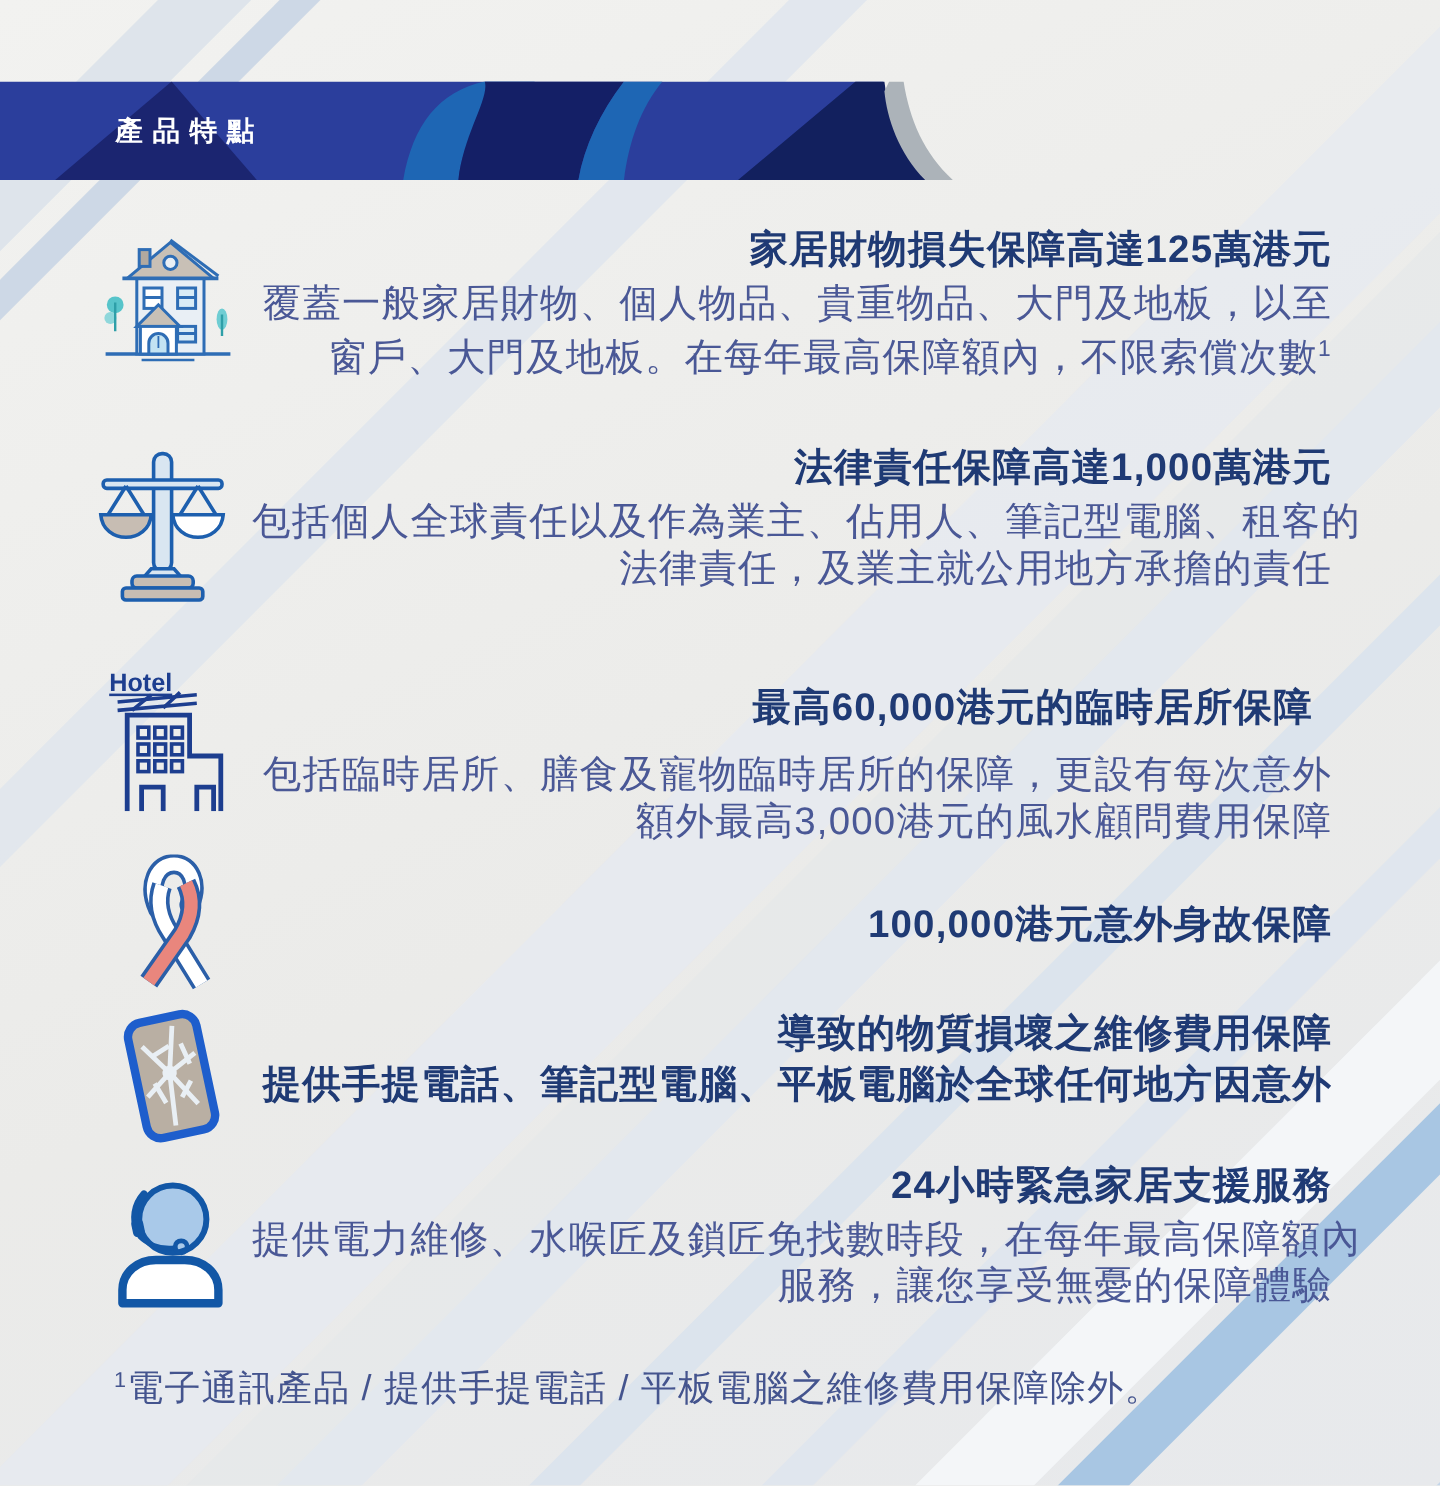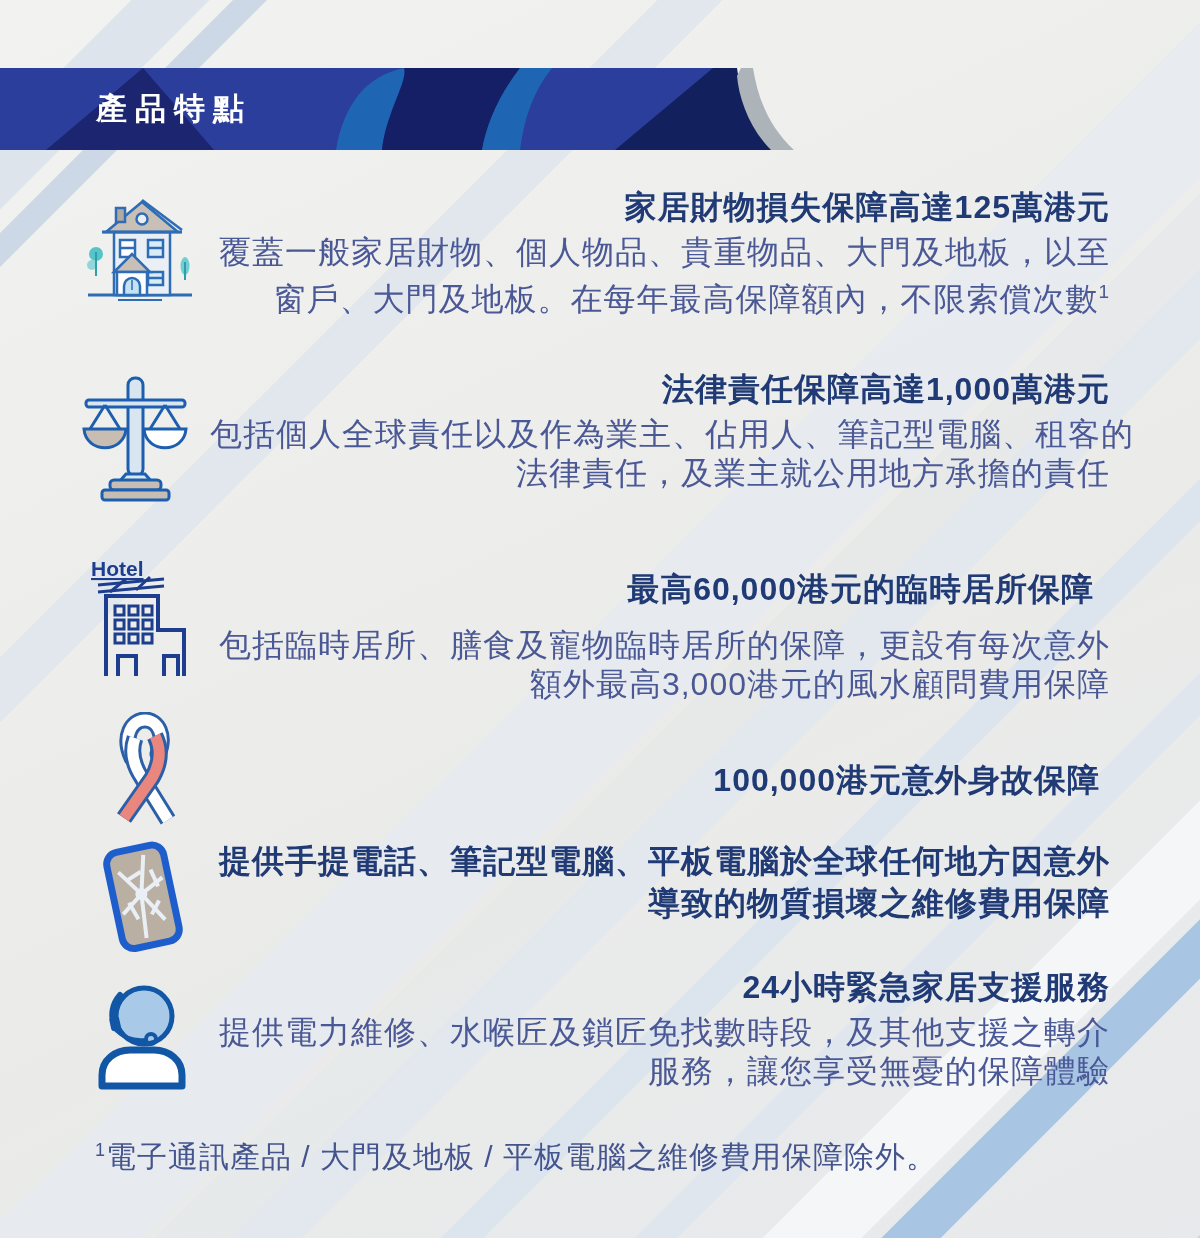--- a/index.html
+++ b/index.html
@@ -14,21 +14,21 @@
   }
   
   .stripe{
     position:absolute;width:2600px;transform:rotate(-45deg);
     pointer-events:none;z-index:1;
   }
   
   .banner{position:absolute;left:0;top:68px;width:795px;height:82px;z-index:3;}
   .banner-title{
     position:absolute;left:96px;top:50%;transform:translateY(-50%);
-    color:#FFFFFF;font-size:31px;font-weight:bold;letter-spacing:8px;z-index:4;
+    color:#FFFFFF;font-size:23px;font-weight:bold;letter-spacing:8px;z-index:4;
     white-space:nowrap;
   }
   
   .feature{position:absolute;left:210px;width:900px;z-index:3;text-align:right;}
   .f-title{
     font-size:32px;font-weight:bold;color:#1F3A74;
     line-height:42px;letter-spacing:1px;white-space:nowrap;
   }
   .f-body{margin-top:5px;}
   .f-body .line{
@@ -197,31 +197,31 @@
 
   <section class="feature" style="top:552px">
     <h2 class="f-title" style="margin:16px">最高60,000港元的臨時居所保障</h2>
     <div class="f-body">
       <div class="line">包括臨時居所、膳食及寵物臨時居所的保障，更設有每次意外</div>
       <div class="line">額外最高3,000港元的風水顧問費用保障</div>
     </div>
   </section>
 
   <section class="feature" style="top:749px">
-    <h2 class="f-title" style="margin:10px">100,000港元意外身故保障</h2>
+    <h2 class="f-title" style="margin:0">100,000港元意外身故保障</h2>
   </section>
 
   <section class="feature" style="top:840px">
+    <h2 class="f-title" style="margin:0">導致的物質損壞之維修費用保障</h2>
     <h2 class="f-title" style="margin:0">提供手提電話、筆記型電腦、平板電腦於全球任何地方因意外</h2>
-    <h2 class="f-title" style="margin:0">導致的物質損壞之維修費用保障</h2>
   </section>
 
   <section class="feature" style="top:966px">
     <h2 class="f-title" style="margin:0">24小時緊急家居支援服務</h2>
     <div class="f-body">
-      <div class="line">提供電力維修、水喉匠及鎖匠免找數時段，及其他支援之轉介</div>
+      <div class="line">提供電力維修、水喉匠及鎖匠免找數時段，在每年最高保障額內</div>
       <div class="line">服務，讓您享受無憂的保障體驗</div>
     </div>
   </section>
 
-  <div class="footnote"><sup>1</sup><span>電子通訊產品 / 大門及地板 / 平板電腦之維修費用保障除外。</span></div>
+  <div class="footnote"><sup>1</sup><span>電子通訊產品 / 提供手提電話 / 平板電腦之維修費用保障除外。</span></div>
 
 </div>
 
 </body></html>

